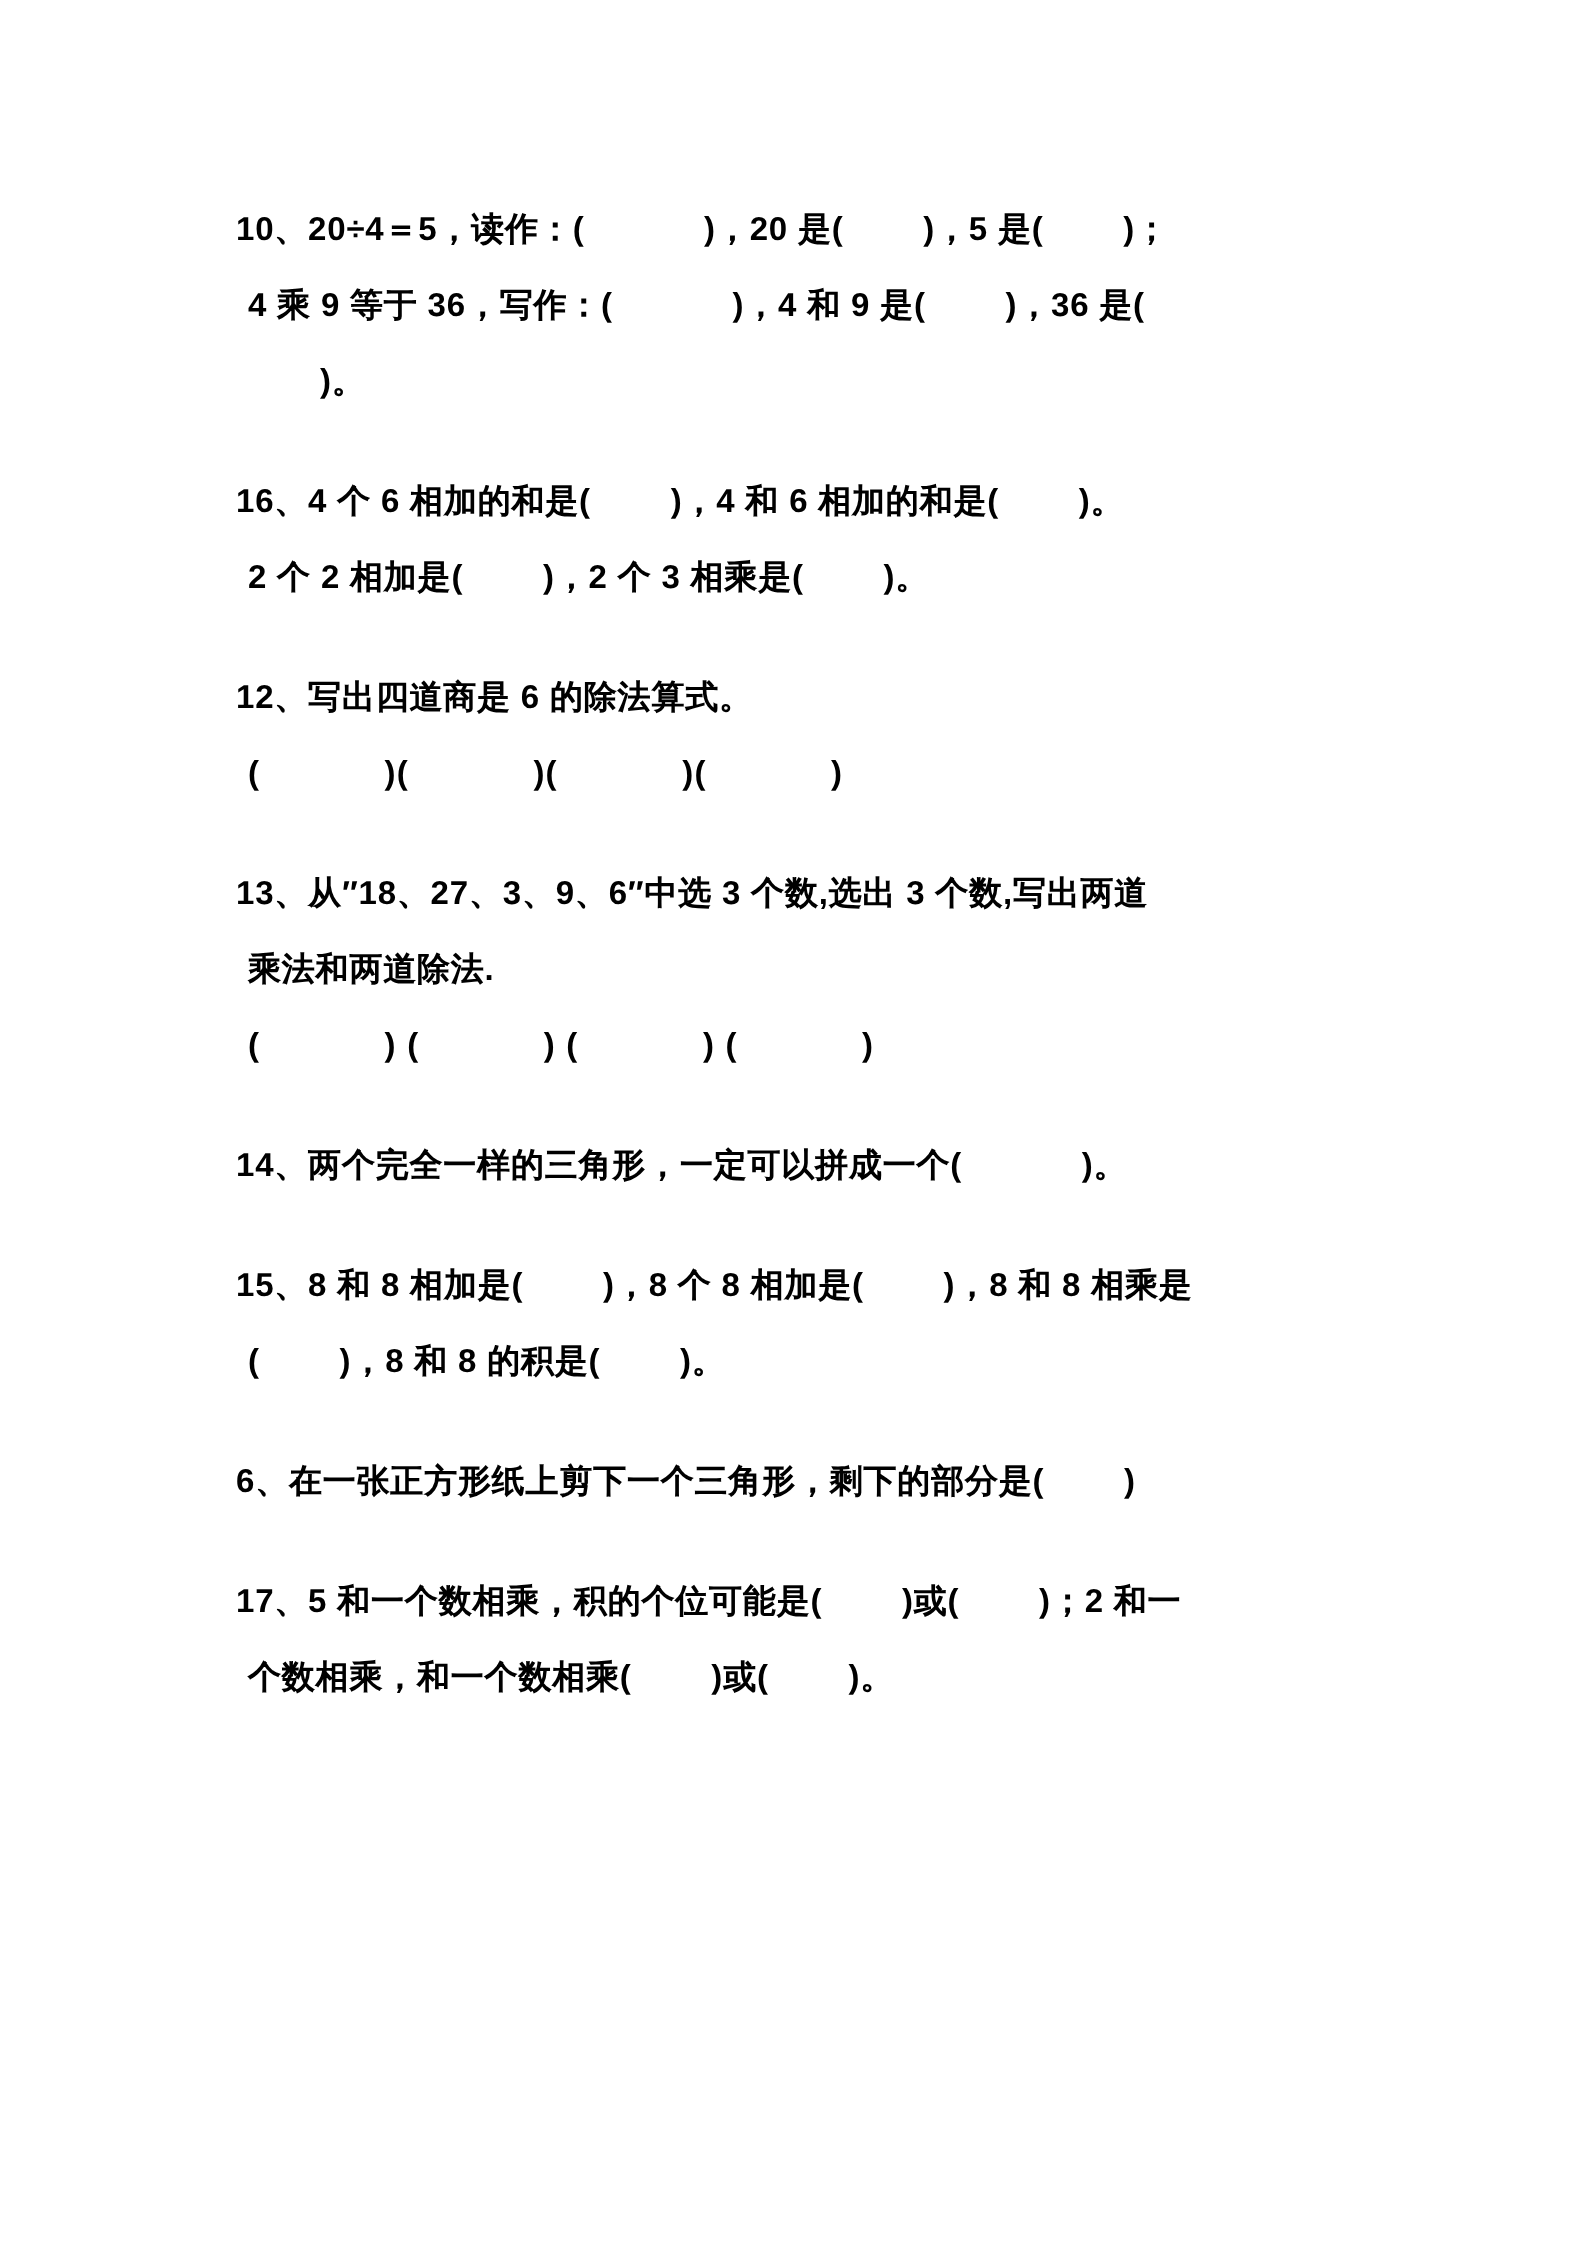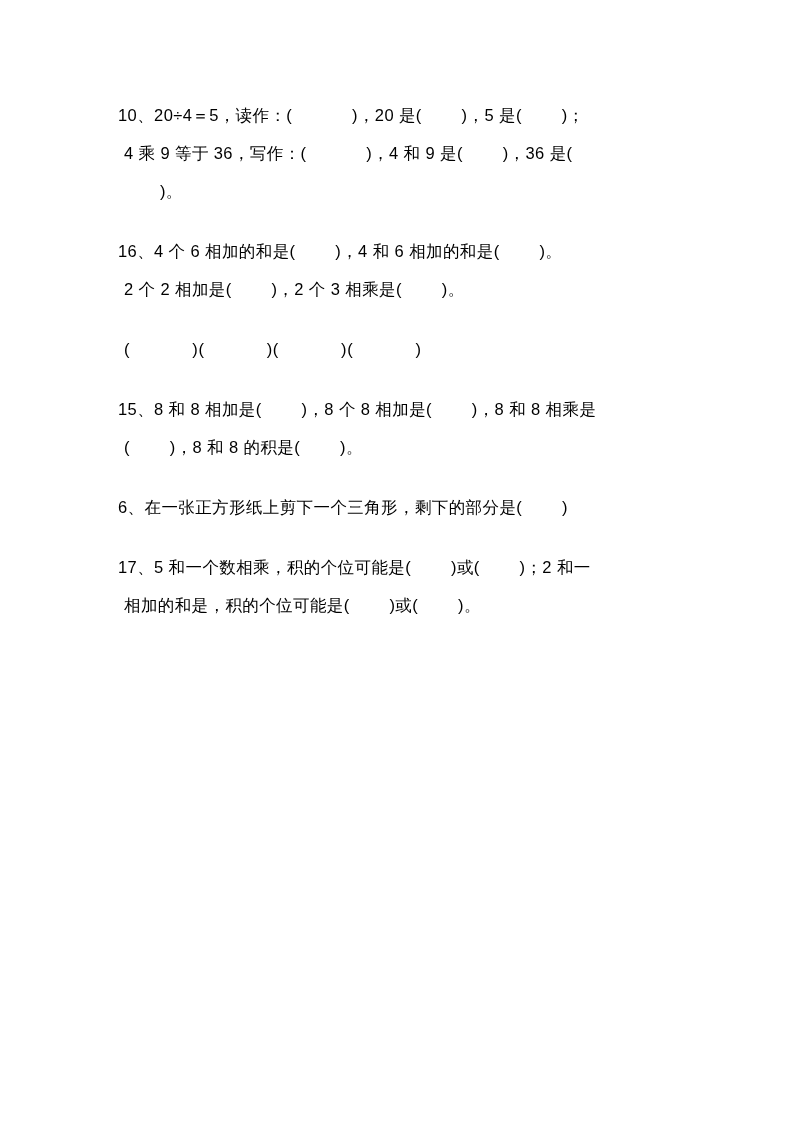--- a/index.html
+++ b/index.html
@@ -13,20 +13,21 @@
     font-family: "Liberation Sans", "DejaVu Sans", sans-serif;
     color: #000000;
     overflow: hidden;
   }
   .page {
     position: relative;
     width: 793px;
     height: 1122px;
     box-sizing: border-box;
     padding: 96px 118px 0 118px;
+    font-weight: bold;
   }
   .worksheet {
     display: block;
   }
   .q-block {
     margin-bottom: 22px;
   }
   .q-line {
     font-size: 16.5px;
     line-height: 38px;
@@ -57,34 +58,43 @@
       <div class="q-line indent-small">4 乘 9 等于 36，写作：(            )，4 和 9 是(        )，36 是(</div>
       <div class="q-line indent">    )。</div>
     </div>
 
     <div class="q-block">
       <div class="q-line">16、4 个 6 相加的和是(        )，4 和 6 相加的和是(        )。</div>
       <div class="q-line indent-small">2 个 2 相加是(        )，2 个 3 相乘是(        )。</div>
     </div>
 
     <div class="q-block">
+      <div class="q-line">12、写出四道商是 6 的除法算式。</div>
       <div class="q-line blanks">(            )(            )(            )(            )</div>
     </div>
 
+    <div class="q-block">
+      <div class="q-line">13、从″18、27、3、9、6″中选 3 个数,选出 3 个数,写出两道</div>
+      <div class="q-line indent-small">乘法和两道除法.</div>
+      <div class="q-line blanks">(            ) (            ) (            ) (            )</div>
+    </div>
 
+    <div class="q-block">
+      <div class="q-line">14、两个完全一样的三角形，一定可以拼成一个(            )。</div>
+    </div>
 
     <div class="q-block">
       <div class="q-line">15、8 和 8 相加是(        )，8 个 8 相加是(        )，8 和 8 相乘是</div>
       <div class="q-line indent-small">(        )，8 和 8 的积是(        )。</div>
     </div>
 
     <div class="q-block">
       <div class="q-line">6、在一张正方形纸上剪下一个三角形，剩下的部分是(        )</div>
     </div>
 
     <div class="q-block">
       <div class="q-line">17、5 和一个数相乘，积的个位可能是(        )或(        )；2 和一</div>
-      <div class="q-line indent-small">相加的和是，积的个位可能是(        )或(        )。</div>
+      <div class="q-line indent-small">个数相乘，和一个数相乘(        )或(        )。</div>
     </div>
 
 
   </div>
 </div>
 
 </body></html>

